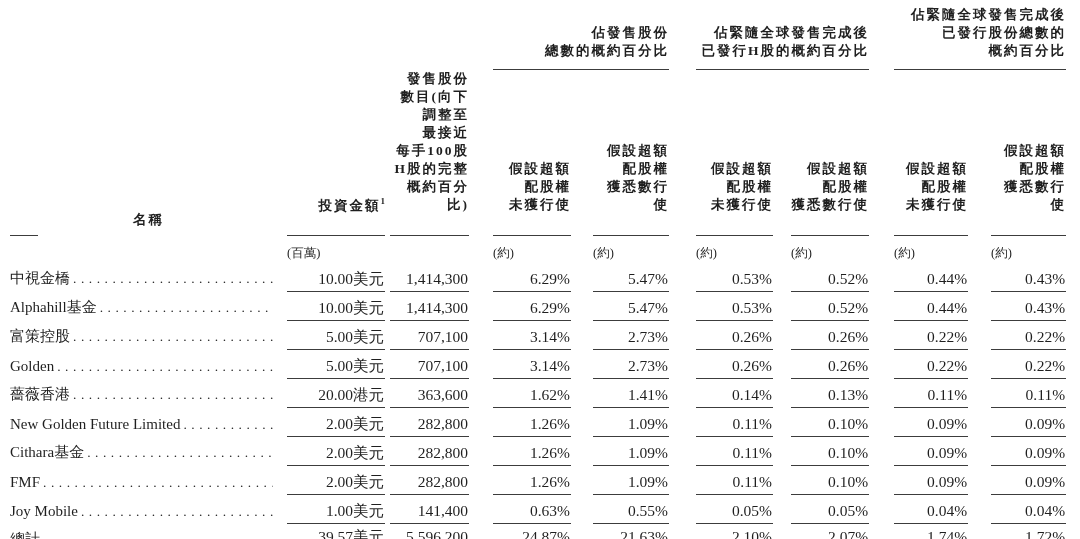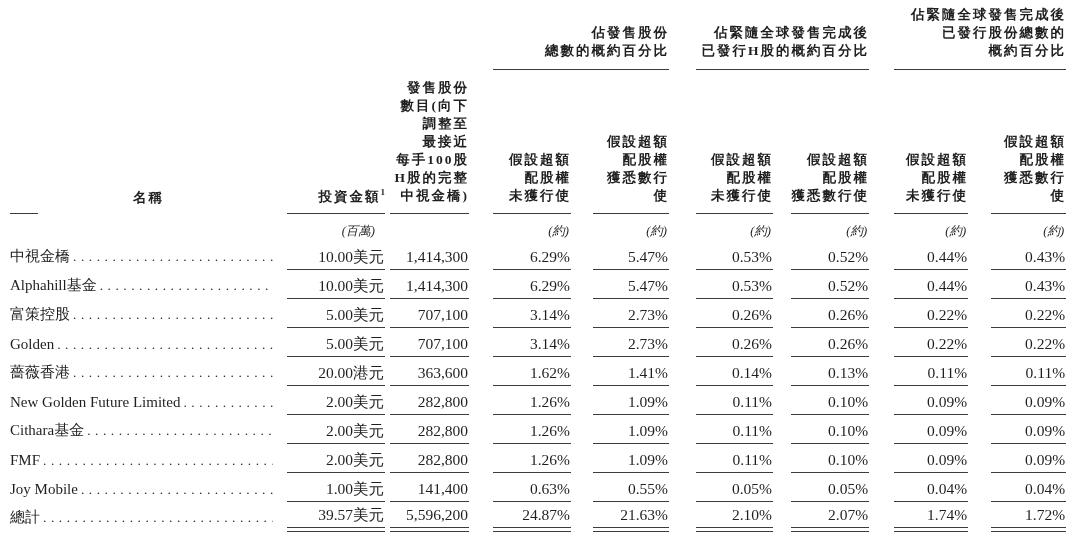--- a/index.html
+++ b/index.html
@@ -20,27 +20,27 @@
   tbody tr{height:29px;}
 
   .ghd{
     border-bottom:1.5px solid #3c3c3c;text-align:right;
     font-weight:bold;font-size:13.5px;line-height:18px;letter-spacing:2px;
     padding-bottom:9px;
   }
   .hd{
     border-bottom:1.5px solid #3c3c3c;text-align:right;
     font-weight:bold;font-size:13.5px;line-height:18px;letter-spacing:2px;
-    padding-bottom:8px;
+    padding-bottom:21px;
   }
   .nmh{font-weight:bold;font-size:13.5px;line-height:18px;letter-spacing:2px;text-align:center;margin-top:44px;}
   .nmh-ul{width:28px;border-bottom:1.5px solid #3c3c3c;padding-top:6px;}
   sup.fn{font-size:9px;vertical-align:super;letter-spacing:0;}
 
-  .unit{font-style:italic;font-size:12.5px;text-align:right;line-height:16px;padding-bottom:2px;}
+  .unit{font-size:12.5px;text-align:left;line-height:16px;padding-bottom:2px;}
   .unit.mill{padding-right:10px;}
   .unit.approx{padding-right:2px;}
 
   
   .ul{
     border-bottom:1.5px solid #3c3c3c;text-align:right;
     font-size:15.5px;line-height:19px;padding:0 1px 3px 0;white-space:nowrap;
   }
   .name-wrap{
     display:flex;align-items:baseline;padding:0 14px 4.5px 0;
@@ -117,21 +117,21 @@
       </td>
       <td></td>
       <td>
         <div class="hd">
           <div>發售股份</div>
           <div>數目(向下</div>
           <div>調整至</div>
           <div>最接近</div>
           <div>每手100股</div>
           <div>H股的完整</div>
-          <div>中視金橋)</div>
+          <div>概約百分比)</div>
         </div>
       </td>
       <td></td>
       <td>
         <div class="hd">
           <div>假設超額</div>
           <div>配股權</div>
           <div>未獲行使</div>
         </div>
       </td>

